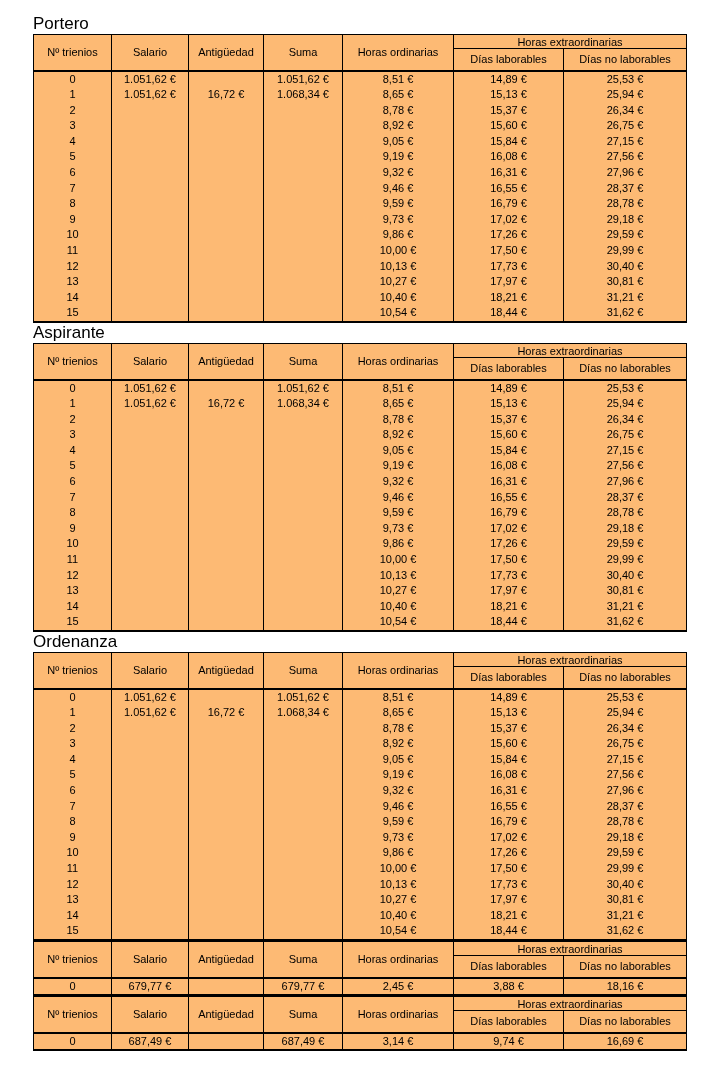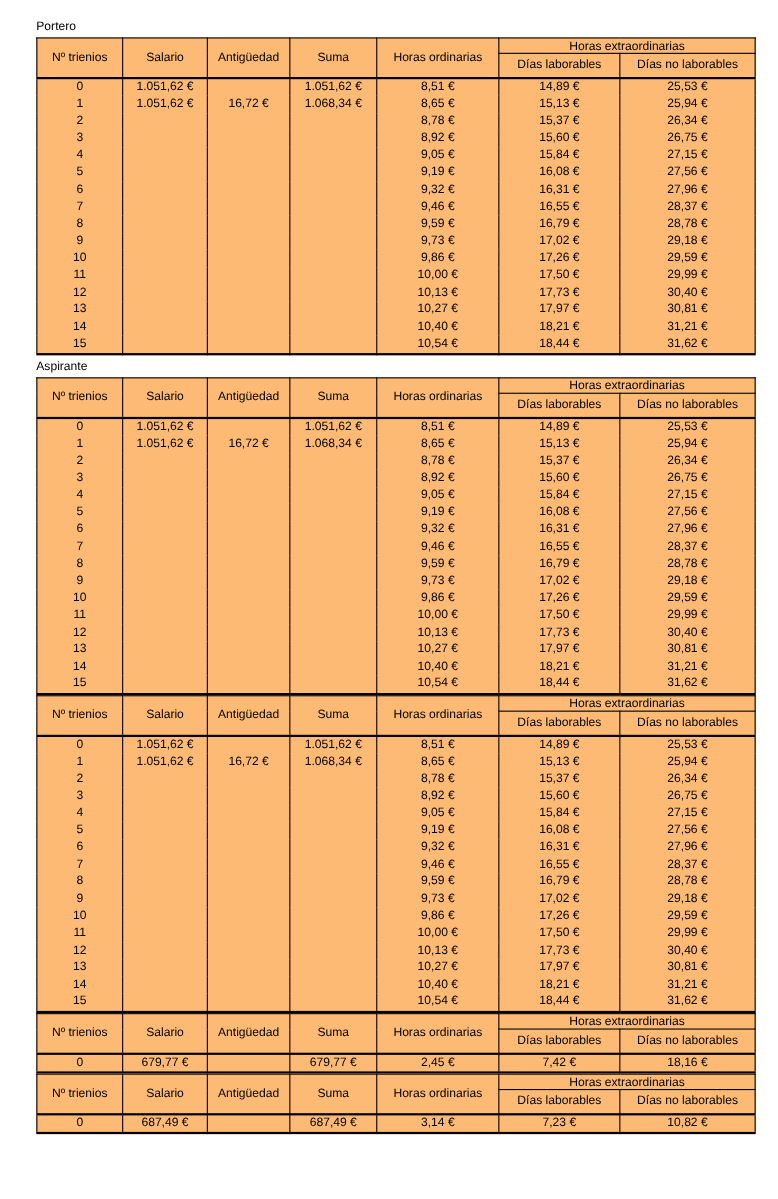--- a/index.html
+++ b/index.html
@@ -4,21 +4,21 @@
 <style>
   * { box-sizing: border-box; margin: 0; padding: 0; }
   html, body { background: #ffffff; }
   body {
     width: 707px; height: 1090px; overflow: hidden;
     font-family: "Liberation Sans", sans-serif;
     color: #000000;
   }
   .page { padding: 14px 0 0 33px; }
   .tbl-title {
-    font-size: 11px;
+    font-size: 17px;
     line-height: 16px;
     margin: 2px 0 2px 0;
     color: #000000;
   }
   table.salary {
     border-collapse: collapse;
     table-layout: fixed;
     width: 653px;
     border: 1px solid #000;
     border-bottom-width: 2px;
@@ -407,20 +407,21 @@
             <td></td>
             <td>10,54 €</td>
             <td>18,44 €</td>
             <td>31,62 €</td>
           </tr>
         </tbody>
     </table>
   </section>
 
   <section class="block">
+    <div class="tbl-title">Ordenanza</div>
     <table class="salary">
       <colgroup>
           <col class="c0">
           <col class="c1">
           <col class="c2">
           <col class="c3">
           <col class="c4">
           <col class="c5">
           <col class="c6">
         </colgroup>
@@ -612,21 +613,21 @@
           <th>Días no laborables</th>
         </tr>
       </thead>
       <tbody>
           <tr>
             <td>0</td>
             <td>679,77 €</td>
             <td></td>
             <td>679,77 €</td>
             <td>2,45 €</td>
-            <td>7,42 €</td>
+            <td>3,88 €</td>
             <td>18,16 €</td>
           </tr>
         </tbody>
     </table>
   </section>
 
   <section class="block">
     <table class="salary small">
       <colgroup>
           <col class="c0">
@@ -651,20 +652,20 @@
           <th>Días no laborables</th>
         </tr>
       </thead>
       <tbody>
           <tr>
             <td>0</td>
             <td>687,49 €</td>
             <td></td>
             <td>687,49 €</td>
             <td>3,14 €</td>
-            <td>7,23 €</td>
-            <td>10,82 €</td>
+            <td>9,74 €</td>
+            <td>16,69 €</td>
           </tr>
         </tbody>
     </table>
   </section>
 
 </div>
 
 </body></html>

